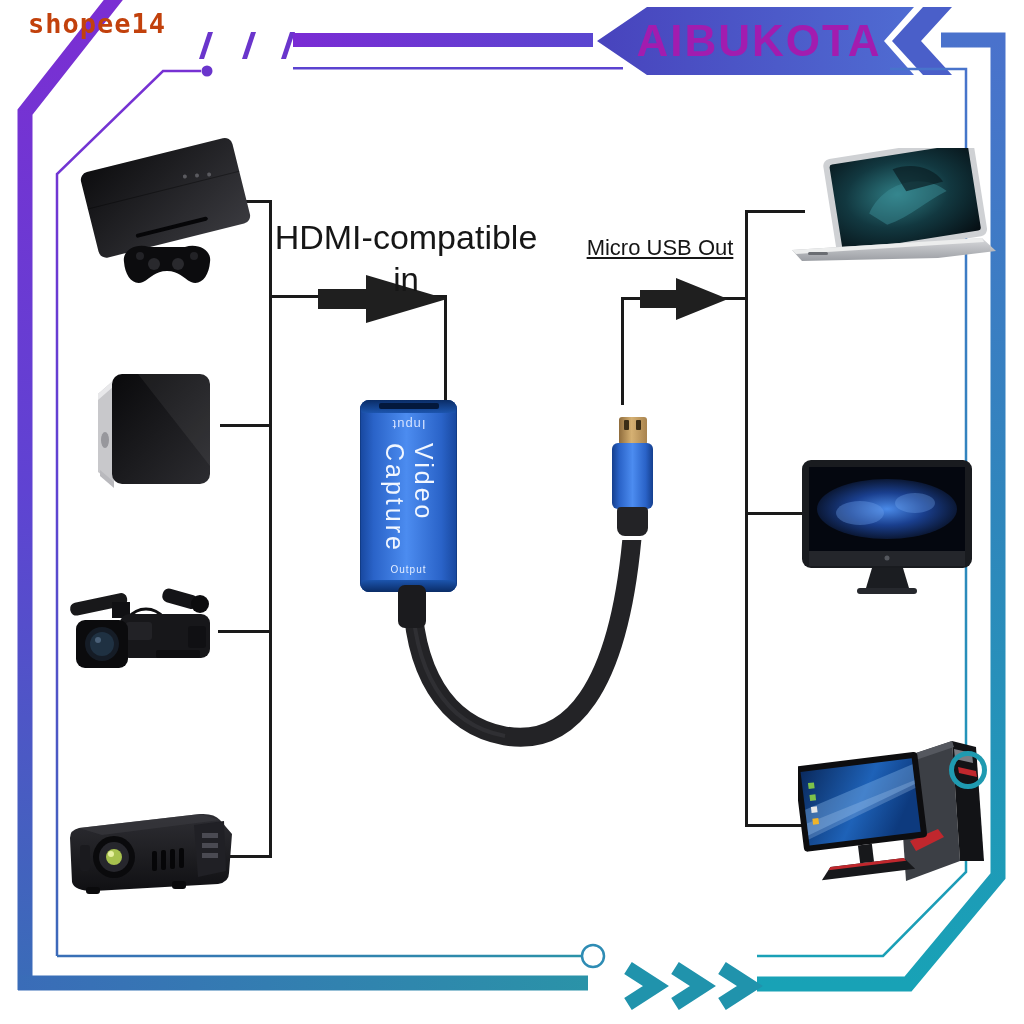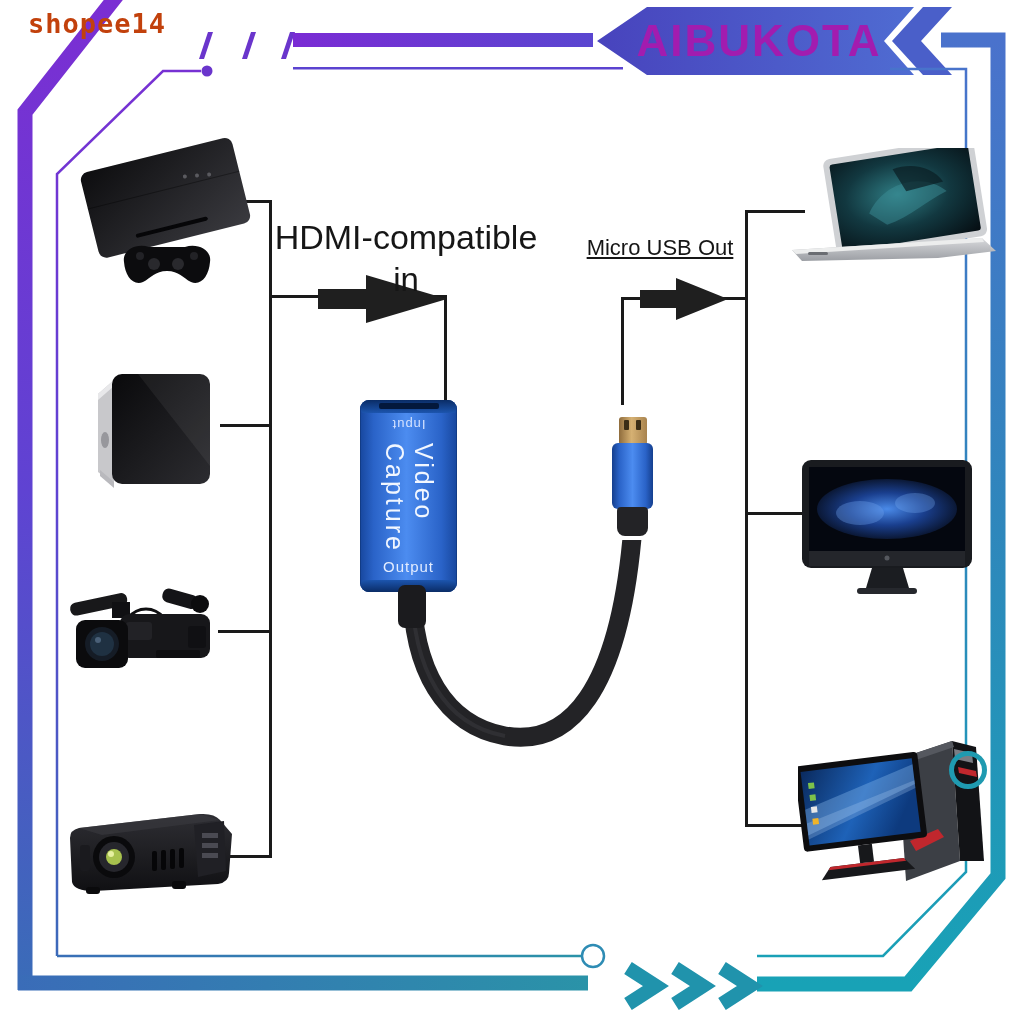--- a/index.html
+++ b/index.html
@@ -22,21 +22,21 @@
       box-shadow:inset 0 0 0 1px #123c86;}
   .cap-top{position:absolute;left:1px;right:1px;top:0;height:13px;border-radius:8px 8px 3px 3px;
       background:linear-gradient(180deg,#0a2c66,#1c55ae);}
   .cap-bot{position:absolute;left:1px;right:1px;bottom:0;height:12px;border-radius:3px 3px 8px 8px;
       background:linear-gradient(0deg,#0a2c66,#1c55ae);}
   .cap-port{position:absolute;left:18px;top:3px;width:60px;height:6px;border-radius:2px;background:#03183c;}
   .cap-input{position:absolute;left:0;right:0;top:17px;text-align:center;transform:rotate(180deg);
       font-size:13px;color:#d4e2ff;letter-spacing:1px;}
   .cap-title{position:absolute;left:0;right:0;top:44px;bottom:40px;display:flex;align-items:center;justify-content:center;
       writing-mode:vertical-rl;font-size:25px;letter-spacing:3px;color:#f2f7ff;margin:auto;}
-  .cap-output{position:absolute;left:0;right:0;bottom:17px;text-align:center;font-size:15px;color:#e2ecff;letter-spacing:1px;}
+  .cap-output{position:absolute;left:0;right:0;bottom:17px;text-align:center;font-size:10px;color:#e2ecff;letter-spacing:1px;}
   .strain{position:absolute;left:398px;top:585px;width:28px;height:43px;border-radius:7px;background:#1b1b1e;}
   .usb-tip{position:absolute;left:619px;top:417px;width:28px;height:28px;border-radius:3px;
       background:linear-gradient(90deg,#8f6c3c,#d6b173 45%,#a8834e);}
   .usb-slot{position:absolute;width:5px;height:10px;top:3px;background:#3a2d16;border-radius:1px;}
   .usb-barrel{position:absolute;left:612px;top:443px;width:41px;height:66px;border-radius:6px;
       background:linear-gradient(90deg,#153f8e 0%,#2a63c8 18%,#4c8cf0 50%,#2a63c8 82%,#153f8e 100%);}
   .usb-low{position:absolute;left:617px;top:507px;width:31px;height:29px;border-radius:4px 4px 8px 8px;background:#232326;}
 </style>
 </head>
 <body>

